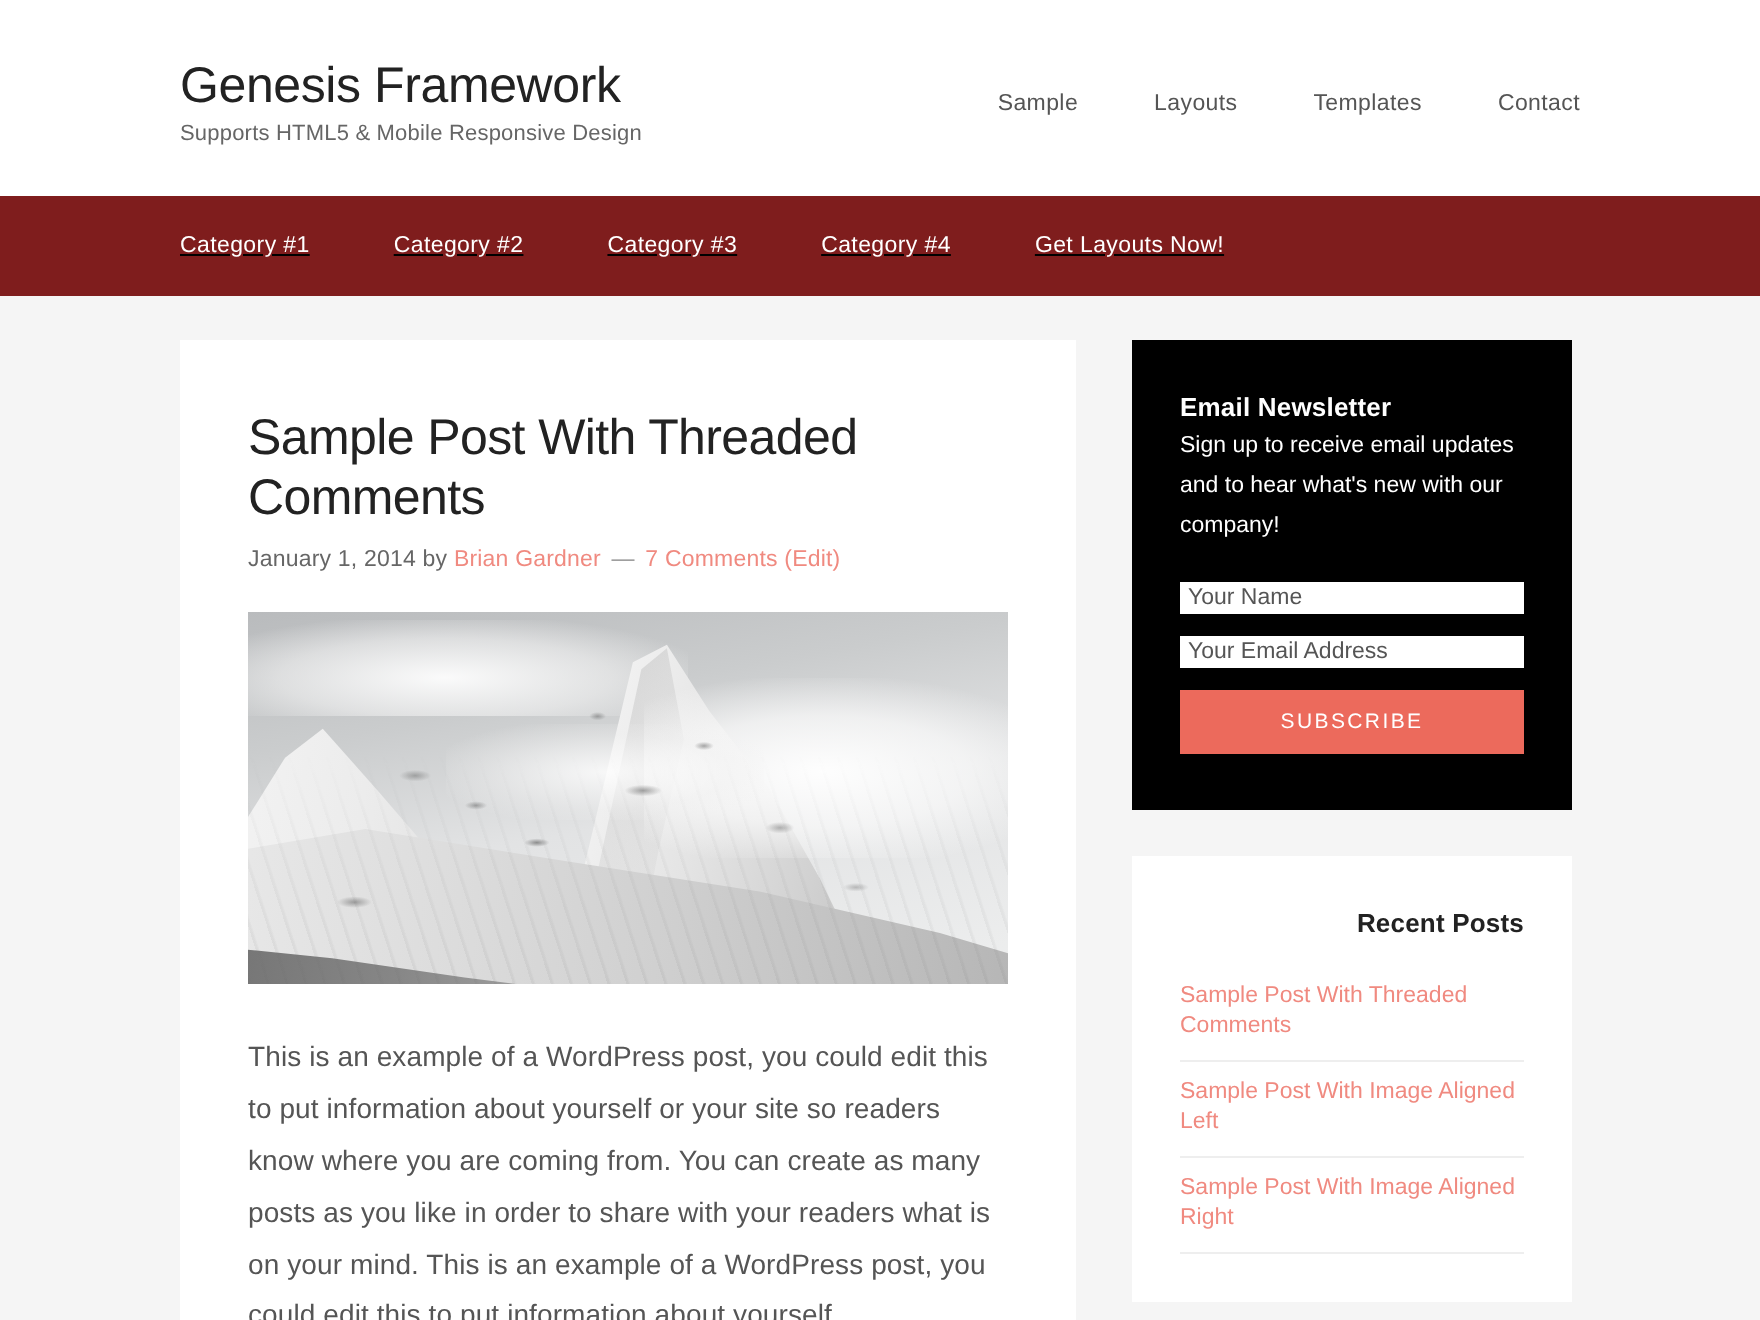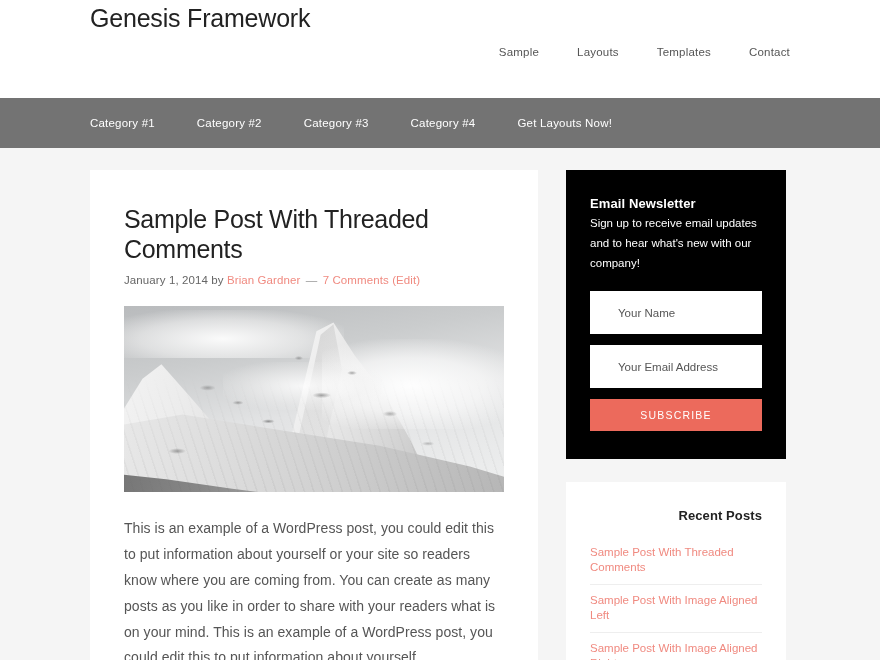--- a/index.html
+++ b/index.html
@@ -19,20 +19,21 @@
   .site-header {
     background: #ffffff;
     height: 98px;
     position: relative;
   }
   .header-inner {
     width: 700px;
     margin: 0 auto;
     height: 100%;
     display: flex;
+    align-items: center;
     justify-content: space-between;
     padding-top: 4px;
     box-sizing: border-box;
   }
   .site-branding {
     display: block;
   }
   .site-title {
     font-size: 25px;
     font-weight: 400;
@@ -56,22 +57,23 @@
   }
   .header-nav a {
     font-size: 11.5px;
     color: #555555;
     text-decoration: none;
     letter-spacing: 0.2px;
   }
 
   
   .nav-primary {
-    background: #737373;
+    background: #7f1d1d;
     height: 50px;
+    text-decoration: underline;
   }
   .nav-primary-inner {
     width: 700px;
     margin: 0 auto;
     height: 100%;
     display: flex;
     align-items: center;
     gap: 0;
   }
   .nav-primary-inner a {
@@ -255,27 +257,27 @@
   .widget-newsletter .widget-text {
     font-size: 11.5px;
     line-height: 1.75;
     color: #ffffff;
     margin: 0 0 18px 0;
   }
   .nl-input {
     display: block;
     width: 100%;
     box-sizing: border-box;
-    height: 43px;
+    height: 16px;
     border: 0;
     background: #ffffff;
     color: #444444;
     font-size: 11.5px;
     font-family: "Liberation Sans", sans-serif;
-    padding: 0 28px;
+    padding: 0 4px;
     margin-bottom: 11px;
     outline: none;
   }
   .nl-input::placeholder { color: #555555; opacity: 1; }
   .nl-submit {
     display: block;
     width: 100%;
     height: 32px;
     border: 0;
     background: #ec6a5c;
@@ -317,20 +319,21 @@
     line-height: 1.3;
   }
 </style>
 </head>
 <body>
 
 <header class="site-header">
   <div class="header-inner">
     <div class="site-branding">
       <h1 class="site-title">Genesis Framework</h1>
+      <p class="site-description">Supports HTML5 &amp; Mobile Responsive Design</p>
     </div>
     <nav class="header-nav">
       <a href="#">Sample</a>
       <a href="#">Layouts</a>
       <a href="#">Templates</a>
       <a href="#">Contact</a>
     </nav>
   </div>
 </header>
 

